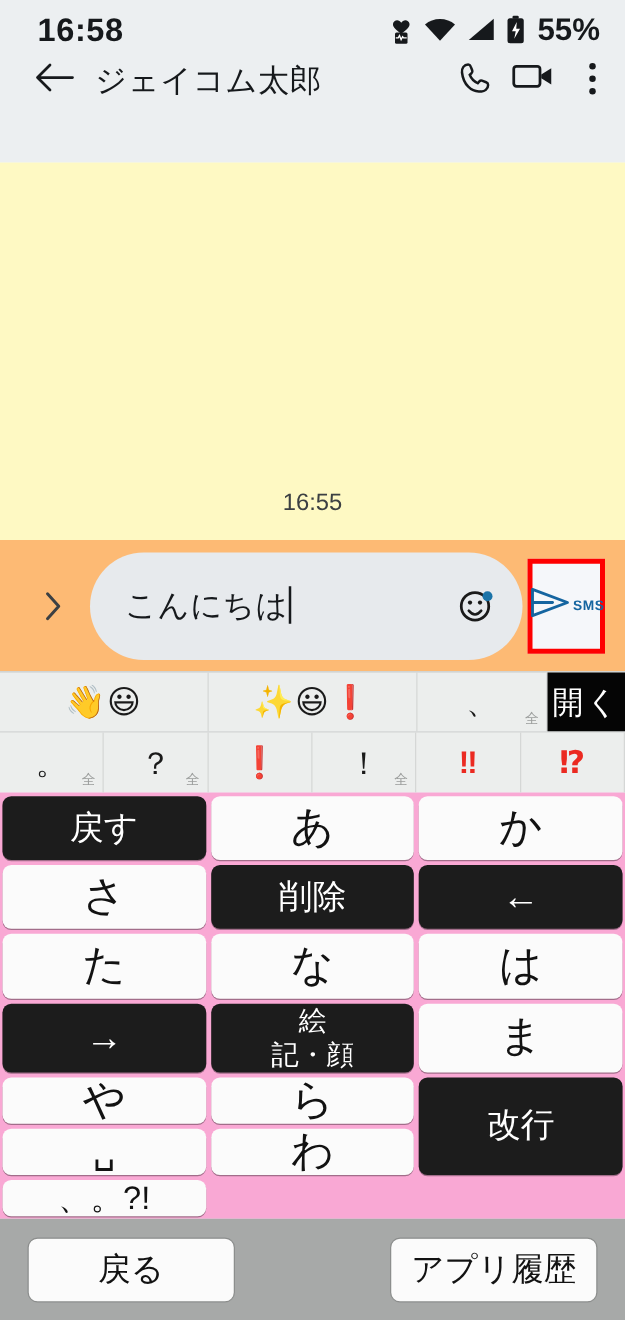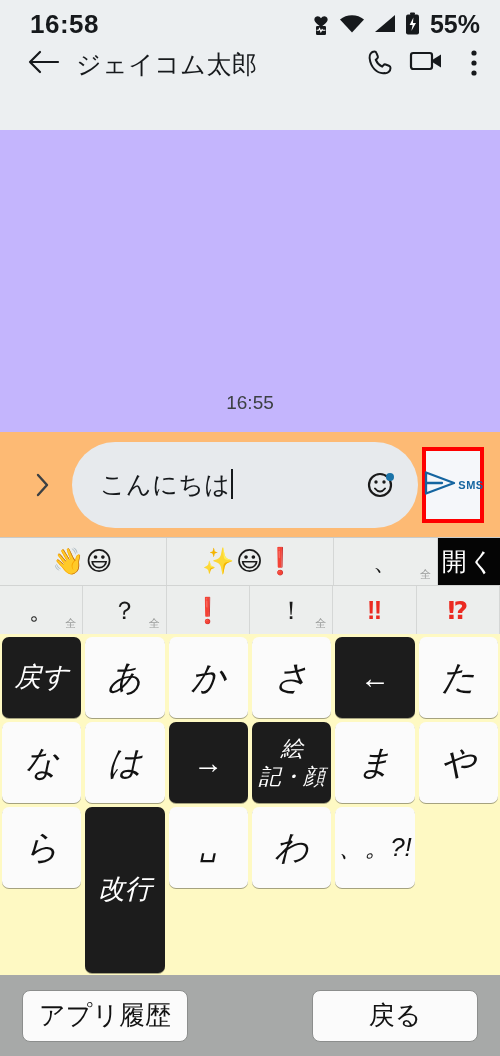--- a/index.html
+++ b/index.html
@@ -74,21 +74,21 @@
     display: flex;
     align-items: center;
     justify-content: center;
     flex: none;
   }
   .appbar .act.menu { width: 30px; justify-content: flex-end; }
 
   
   .thread {
     flex: 1 1 auto;
-    background: #c4b5fd;
+    background: #fef9c3;
     position: relative;
     overflow: hidden;
   }
   .msg-time {
     position: absolute;
     top: 262px;
     left: 0;
     right: 0;
     text-align: center;
     font-size: 19px;
@@ -202,29 +202,28 @@
     background: #050505;
     color: #ffffff;
     font-size: 25px;
     border-right: none;
     letter-spacing: 2px;
   }
 
   
   .keyboard {
     flex: none;
-    background: #fef9c3;
+    background: #f9a8d4;
     padding: 3px 2px 2px 2px;
     box-sizing: border-box;
     display: grid;
-    grid-template-columns: repeat(6, 1fr);
+    grid-template-columns: repeat(3, 1fr);
     grid-template-rows: repeat(4, 1fr);
     gap: 4px;
     height: 341px;
-    font-style: italic;
   }
   .key {
     border-radius: 7px;
     display: flex;
     align-items: center;
     justify-content: center;
     font-size: 34px;
     color: #121212;
     background: #fbfbfb;
     box-shadow: 0 1px 0 rgba(0,0,0,0.35);
@@ -417,20 +416,23 @@
       </div>
       <div class="key ">
         <span>あ</span>
       </div>
       <div class="key ">
         <span>か</span>
       </div>
       <div class="key ">
         <span>さ</span>
       </div>
+      <div class="key dark">
+        <span>削除</span>
+      </div>
       <div class="key dark arrow">
         <span>←</span>
       </div>
       <div class="key ">
         <span>た</span>
       </div>
       <div class="key ">
         <span>な</span>
       </div>
       <div class="key ">
@@ -459,17 +461,17 @@
       </div>
       <div class="key ">
         <span>わ</span>
       </div>
       <div class="key  sym">
         <span>、。?!</span>
       </div>
     </div>
 
   <div class="navbar">
+    <div class="navbtn">戻る</div>
     <div class="navbtn">アプリ履歴</div>
-    <div class="navbtn">戻る</div>
   </div>
 
 </div>
 
 </body></html>

